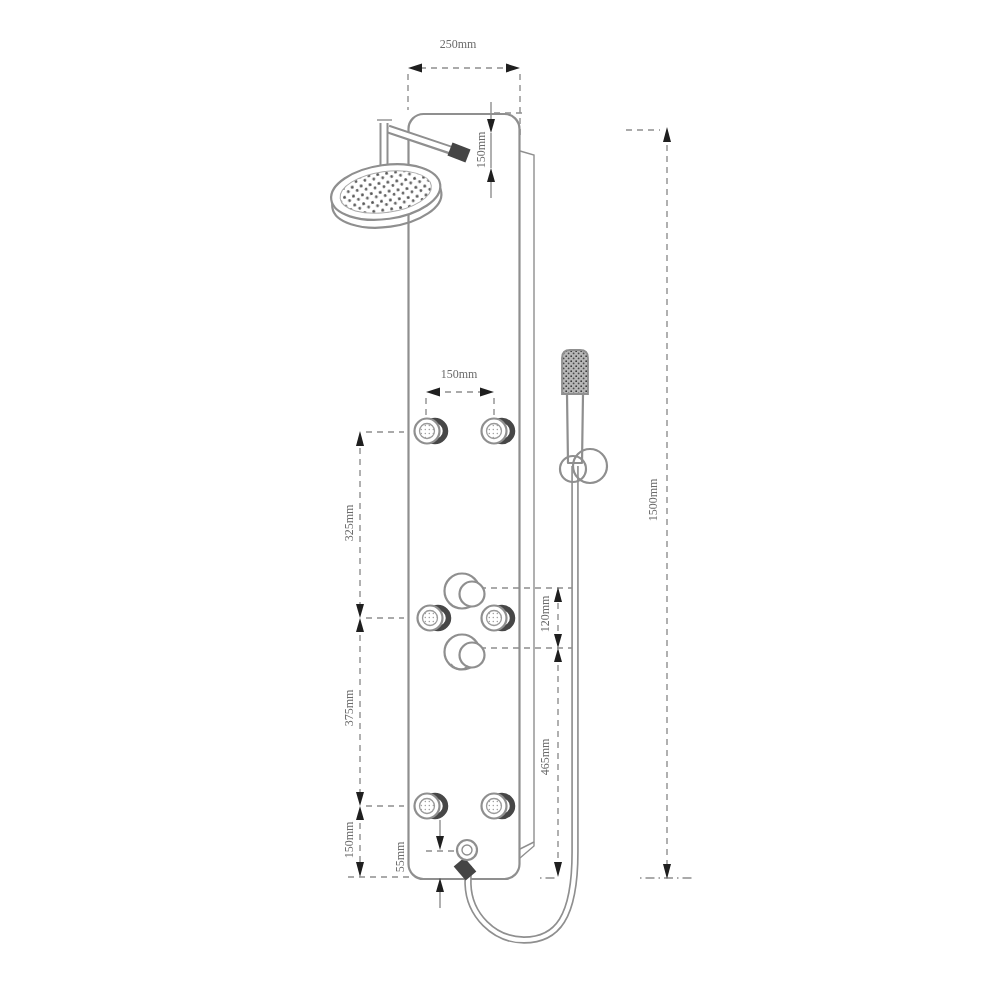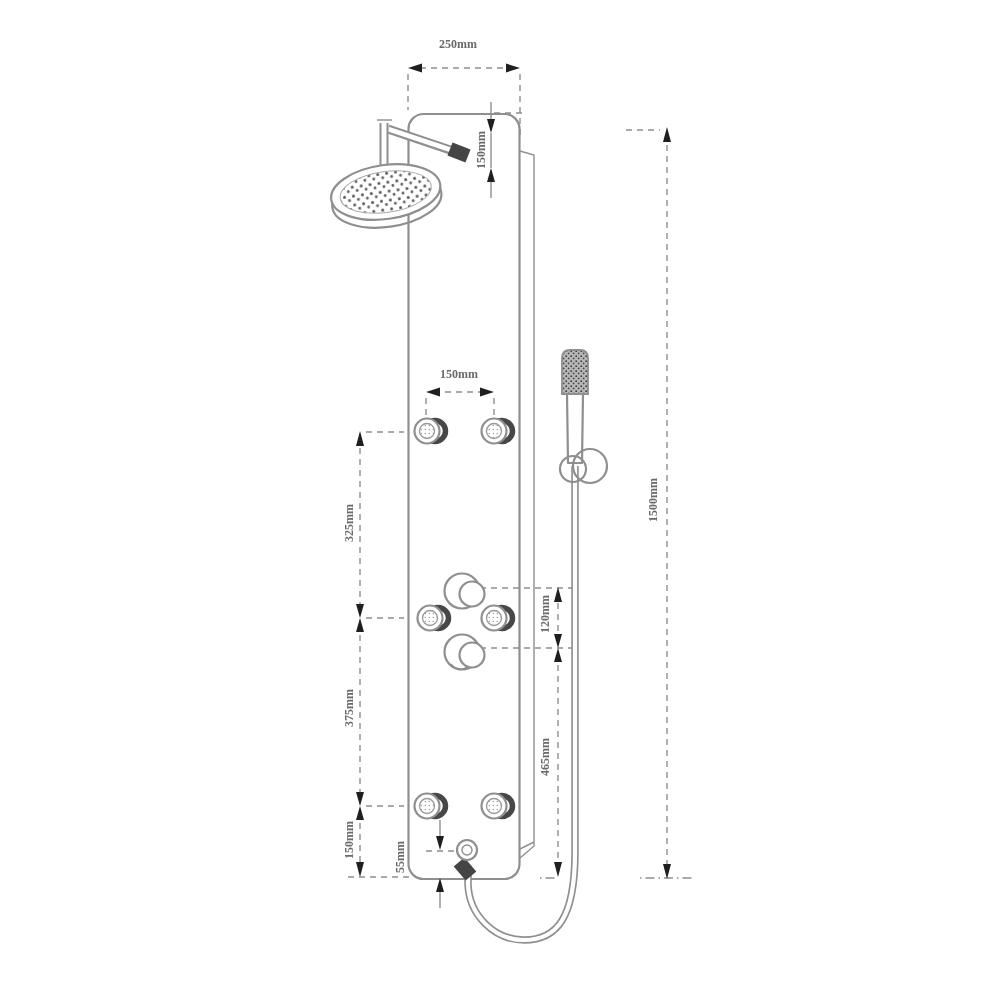--- a/index.html
+++ b/index.html
@@ -1,16 +1,16 @@
 <!DOCTYPE html>
 <html><head>
 <meta charset="utf-8">
 <style>
   html,body{margin:0;padding:0;background:#ffffff;}
-  .stage{width:1000px;height:1000px;position:relative;background:#ffffff;overflow:hidden;font-weight:bold;}
+  .stage{width:1000px;height:1000px;position:relative;background:#ffffff;overflow:hidden;}
   svg{display:block;}
   .ln{stroke:#8f8f8f;stroke-width:2.2;fill:none;stroke-linejoin:round;}
   .lnf{stroke:#8f8f8f;stroke-width:2.2;fill:#ffffff;stroke-linejoin:round;}
   .thin{stroke:#8f8f8f;stroke-width:1.4;fill:none;}
   .dash{stroke:#8f8f8f;stroke-width:1.4;fill:none;stroke-dasharray:6 5;}
   .dashdot{stroke:#8f8f8f;stroke-width:1.4;fill:none;stroke-dasharray:1.5 4 9 4;}
   .arrow{fill:#1f1f1f;stroke:none;}
   .tube{stroke:#8f8f8f;stroke-width:9;fill:none;stroke-linecap:butt;}
   .tubecore{stroke:#ffffff;stroke-width:5;fill:none;stroke-linecap:butt;}
   .hose{stroke:#8f8f8f;stroke-width:7.5;fill:none;}

